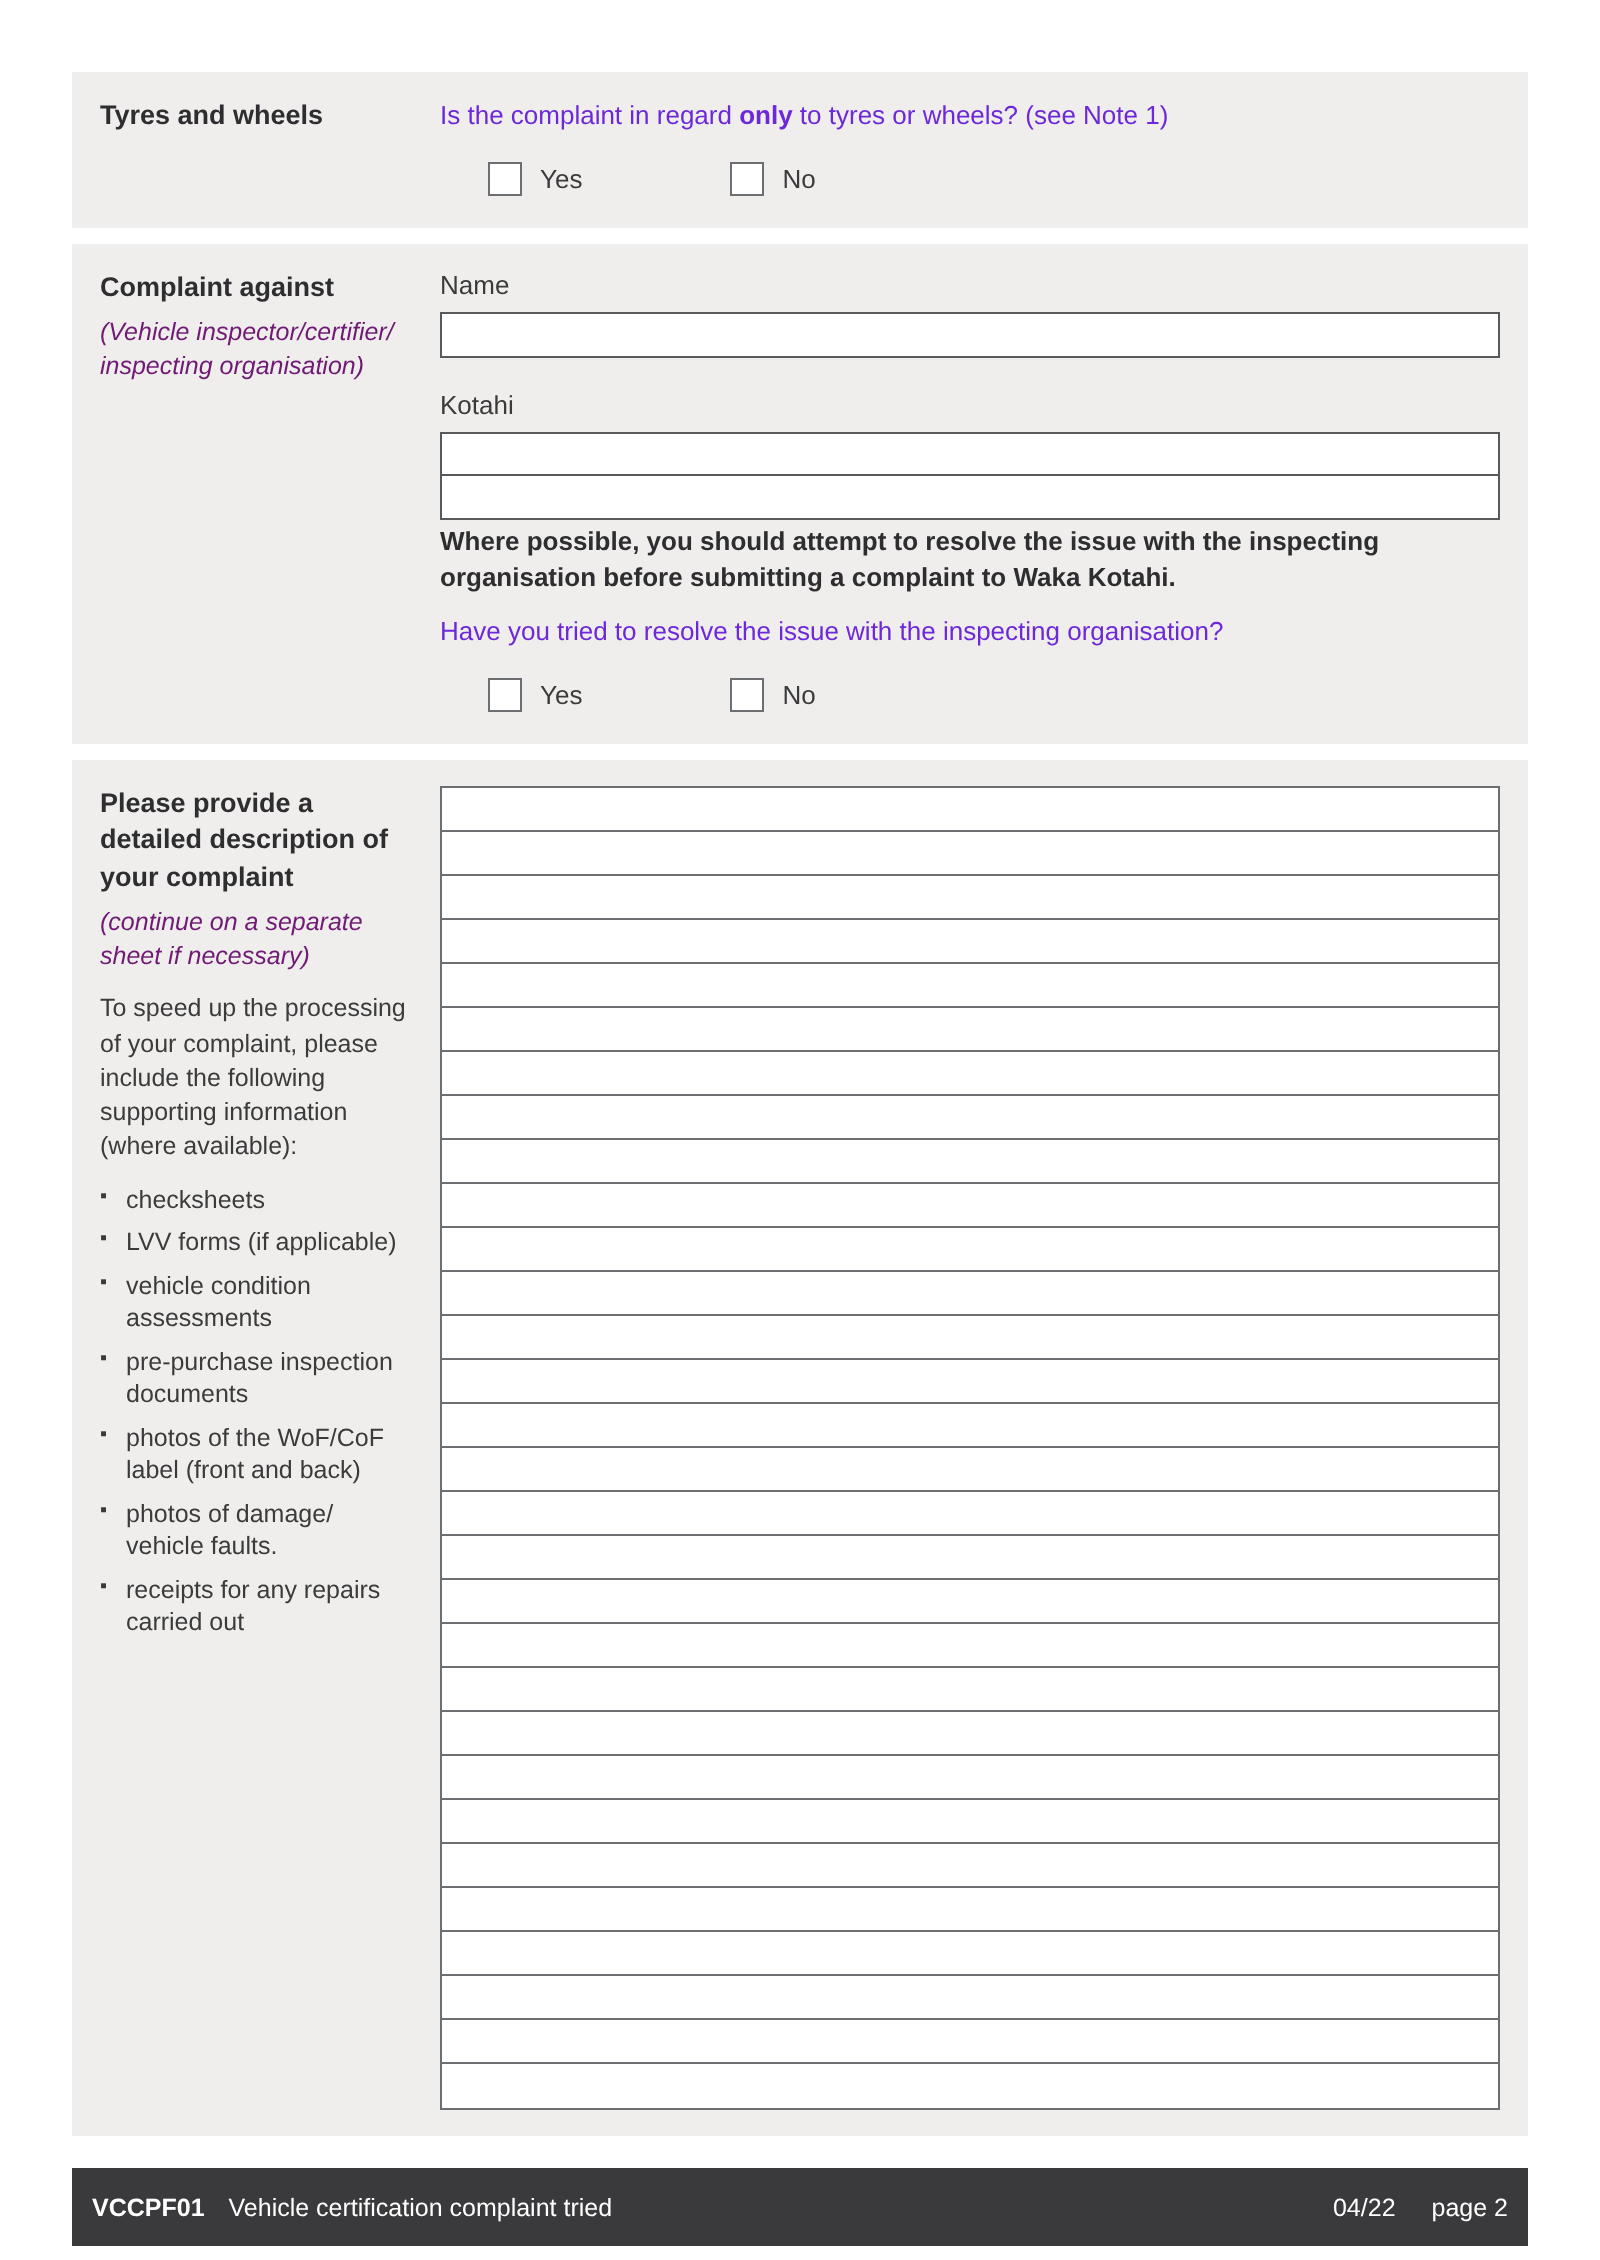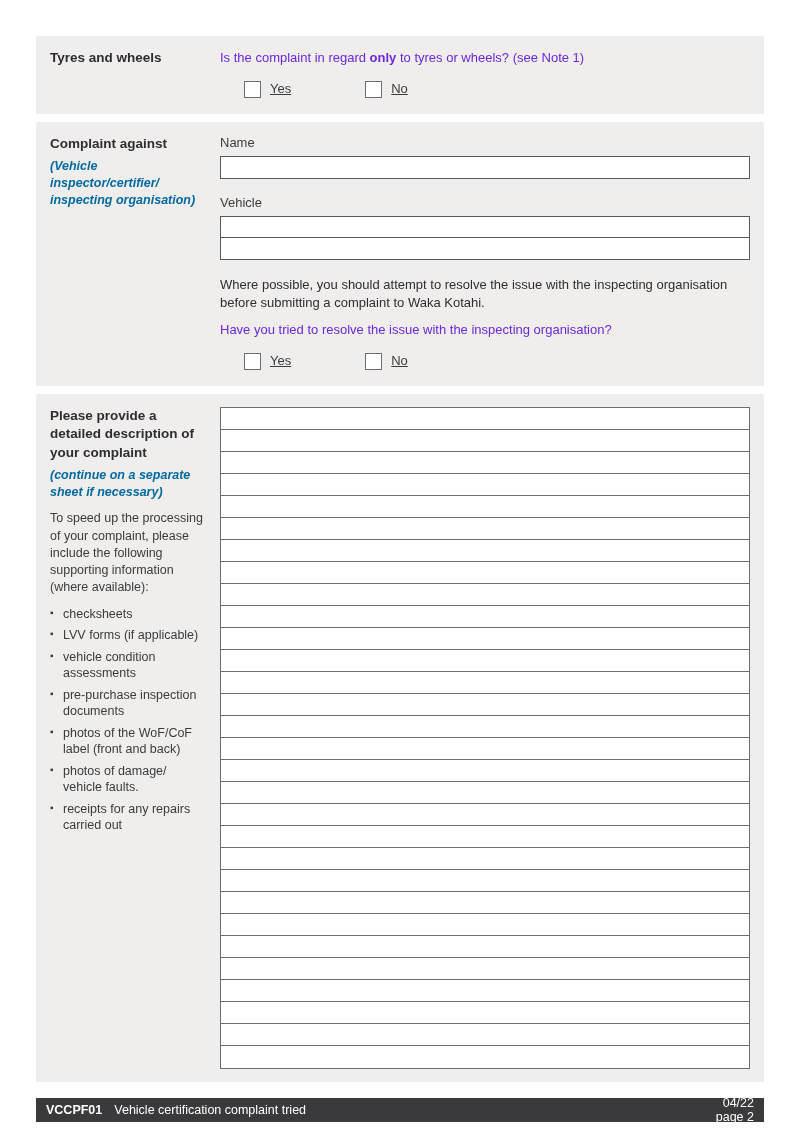--- a/index.html
+++ b/index.html
@@ -9,63 +9,63 @@
     font-family:"Liberation Sans", sans-serif;
     color:#3b3b3c;
   }
   .page { padding:36px 36px 0 36px; }
 
   .panel { background:#efeeec; display:flex; margin-bottom:8px; }
   .panel-left { flex:0 0 184px; padding:13px 12px 13px 14px; }
   .panel-right { flex:1; padding:13px 14px 13px 0; min-width:0; }
 
   .section-title { font-size:13.5px; font-weight:bold; line-height:1.35; color:#2e2e30; }
-  .subtitle { font-size:12.5px; font-style:italic; color:#0369a1; line-height:1.35; margin-top:5px;font-weight:bold; }
+  .subtitle { font-size:12.5px; font-style:italic; color:#701a75; line-height:1.35; margin-top:5px; }
 
   .q { font-size:13px; line-height:1.45; color:#6d28d9; }
   .cb-row { display:flex; align-items:center; margin:13px 0 3px 24px; }
-  .cb-group { display:flex; align-items:flex-start;text-decoration:underline; }
+  .cb-group { display:flex; align-items:center; }
   .cb-group + .cb-group { margin-left:46px;padding-left:28px; }
   .checkbox { width:17px; height:17px; background:#ffffff; border:1.5px solid #6d6e71; display:inline-block; flex:none; }
   .cb-label { font-size:13px; margin-left:9px; }
 
   .field-label { font-size:13px; margin-bottom:6px; }
   .text-input {
     display:block; width:100%; height:23px;
     border:1px solid #58595b; background:#fff; border-radius:0;
     font:13px "Liberation Sans", sans-serif; padding:0 6px; outline:none;
   }
   .address-box { border:1px solid #58595b; background:#fff; }
   .addr-line {
     display:block; width:100%; height:21px; border:none; border-bottom:1px solid #58595b;
     background:#fff; font:13px "Liberation Sans", sans-serif; padding:0 6px; outline:none; border-radius:0;
   }
   .addr-line:last-child { border-bottom:none; }
 
   .mt16 { margin-top:16px; }
-  .note { font-size:13px; font-weight:normal; line-height:1.4; margin-top:16px; color:#2e2e30; }
+  .note { font-size:13px; font-weight:bold; line-height:1.4; margin-top:2px; color:#2e2e30; }
   .q2 { margin-top:9px; }
 
   .intro { font-size:12.5px; line-height:1.38; margin-top:10px; }
   .bullets { list-style:none; margin-top:9px; }
   .bullets li { font-size:12.5px; line-height:1.32; padding-left:13px; position:relative; margin-bottom:5px; }
   .bullets li::before { content:"▪"; position:absolute; left:0; top:0; font-size:10px; color:#3b3b3c; }
 
   .lines-box { border:1px solid #6d6e71; background:#ffffff; }
   .write-line { height:22px; border-bottom:1px solid #6d6e71; }
   .write-line:last-child { border-bottom:none; }
 
   .footer {
-    margin-top:16px; height:24px; background:#3a3a3c; color:#ffffff;
+    margin-top:16px; height:39px; background:#3a3a3c; color:#ffffff;
     display:flex; align-items:center; justify-content:space-between;
     padding:0 10px; font-size:12.5px;
   }
   .footer-left { display:flex; align-items:center; }
   .footer-code { font-weight:bold; margin-right:12px; }
-  .footer-right { display:flex; align-items:flex-end;flex-direction:column; }
+  .footer-right { display:flex; align-items:flex-start; }
   .footer-right span + span { margin-left:18px; }
 </style>
 </head>
 <body>
 
 <div class="page">
 
   <section class="panel">
     <div class="panel-left">
       <h2 class="section-title">Tyres and wheels</h2>
@@ -86,21 +86,21 @@
   </section>
 
   <section class="panel">
     <div class="panel-left">
       <h2 class="section-title">Complaint against</h2>
       <p class="subtitle">(Vehicle inspector/certifier/ inspecting organisation)</p>
     </div>
     <div class="panel-right">
       <p class="field-label">Name</p>
       <input type="text" class="text-input" value="" style="">
-      <p class="field-label mt16">Vehicle</p>
+      <p class="field-label mt16">Kotahi</p>
       <div class="address-box">
         <input type="text" class="addr-line" value="" style="">
         <input type="text" class="addr-line" style="">
       </div>
       <p class="note">Where possible, you should attempt to resolve the issue with the inspecting organisation before submitting a complaint to Waka Kotahi.</p>
       <p class="q q2">Have you tried to resolve the issue with the inspecting organisation?</p>
       <div class="cb-row">
         <div class="cb-group">
           <span class="checkbox"></span>
           <span class="cb-label">Yes</span>

